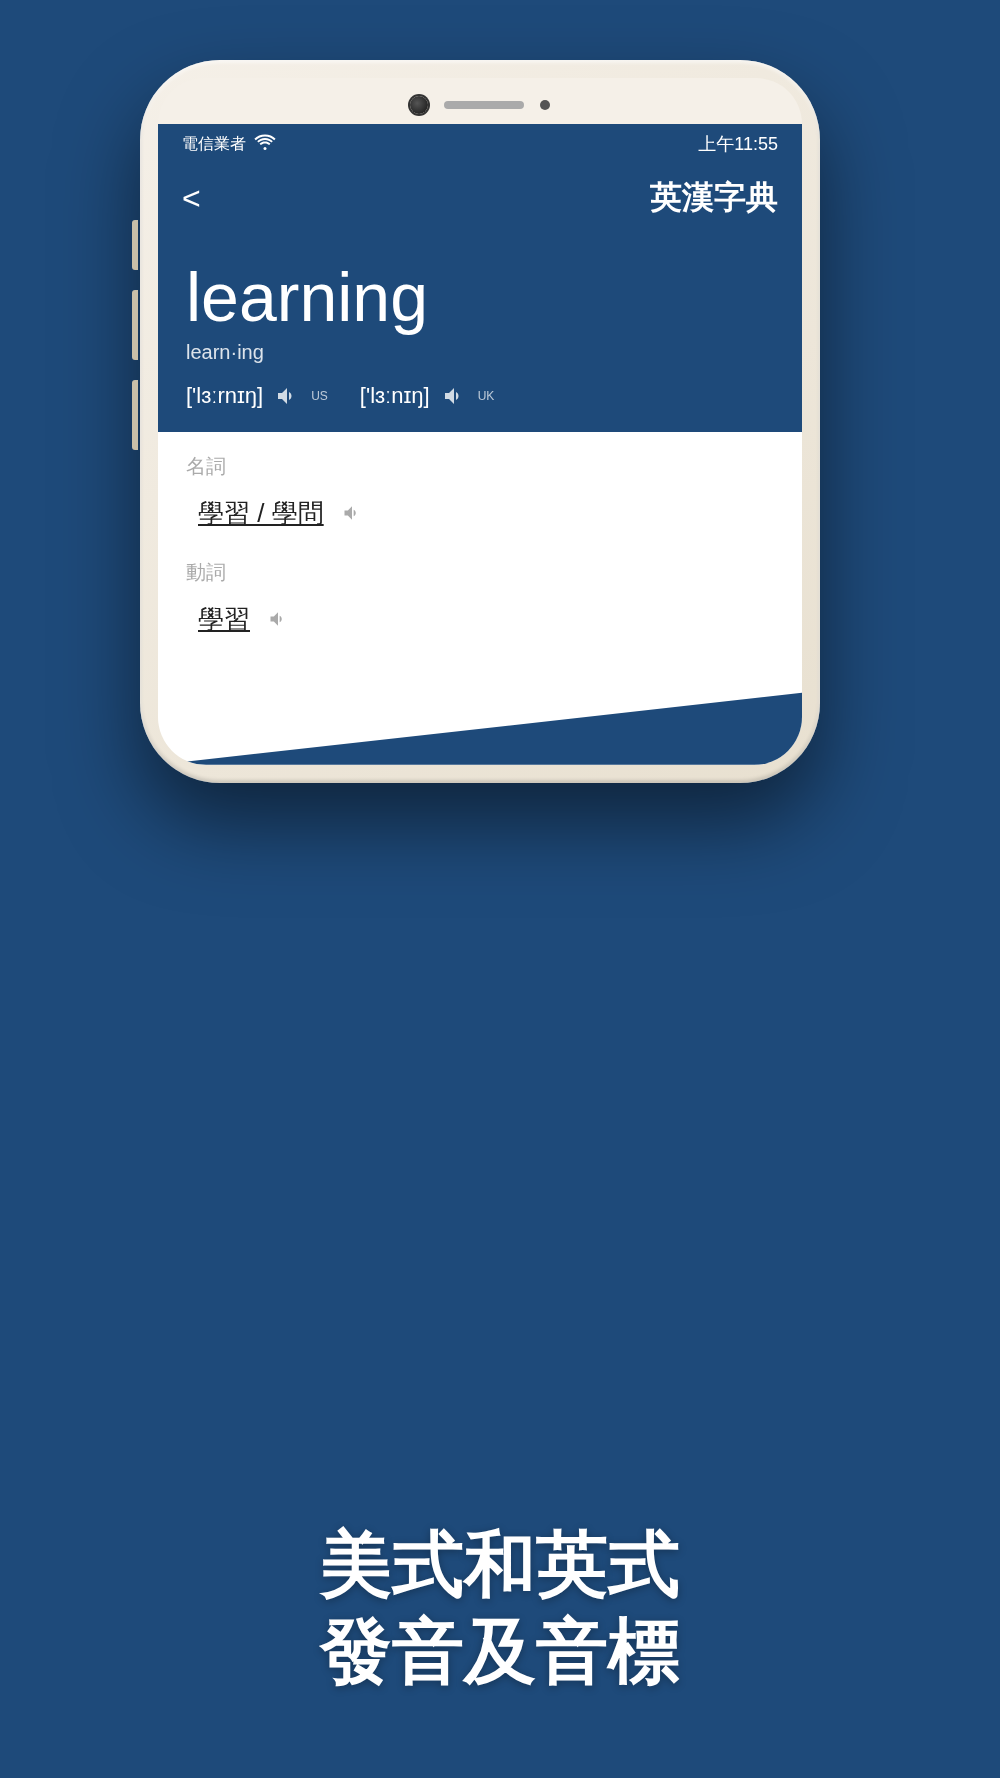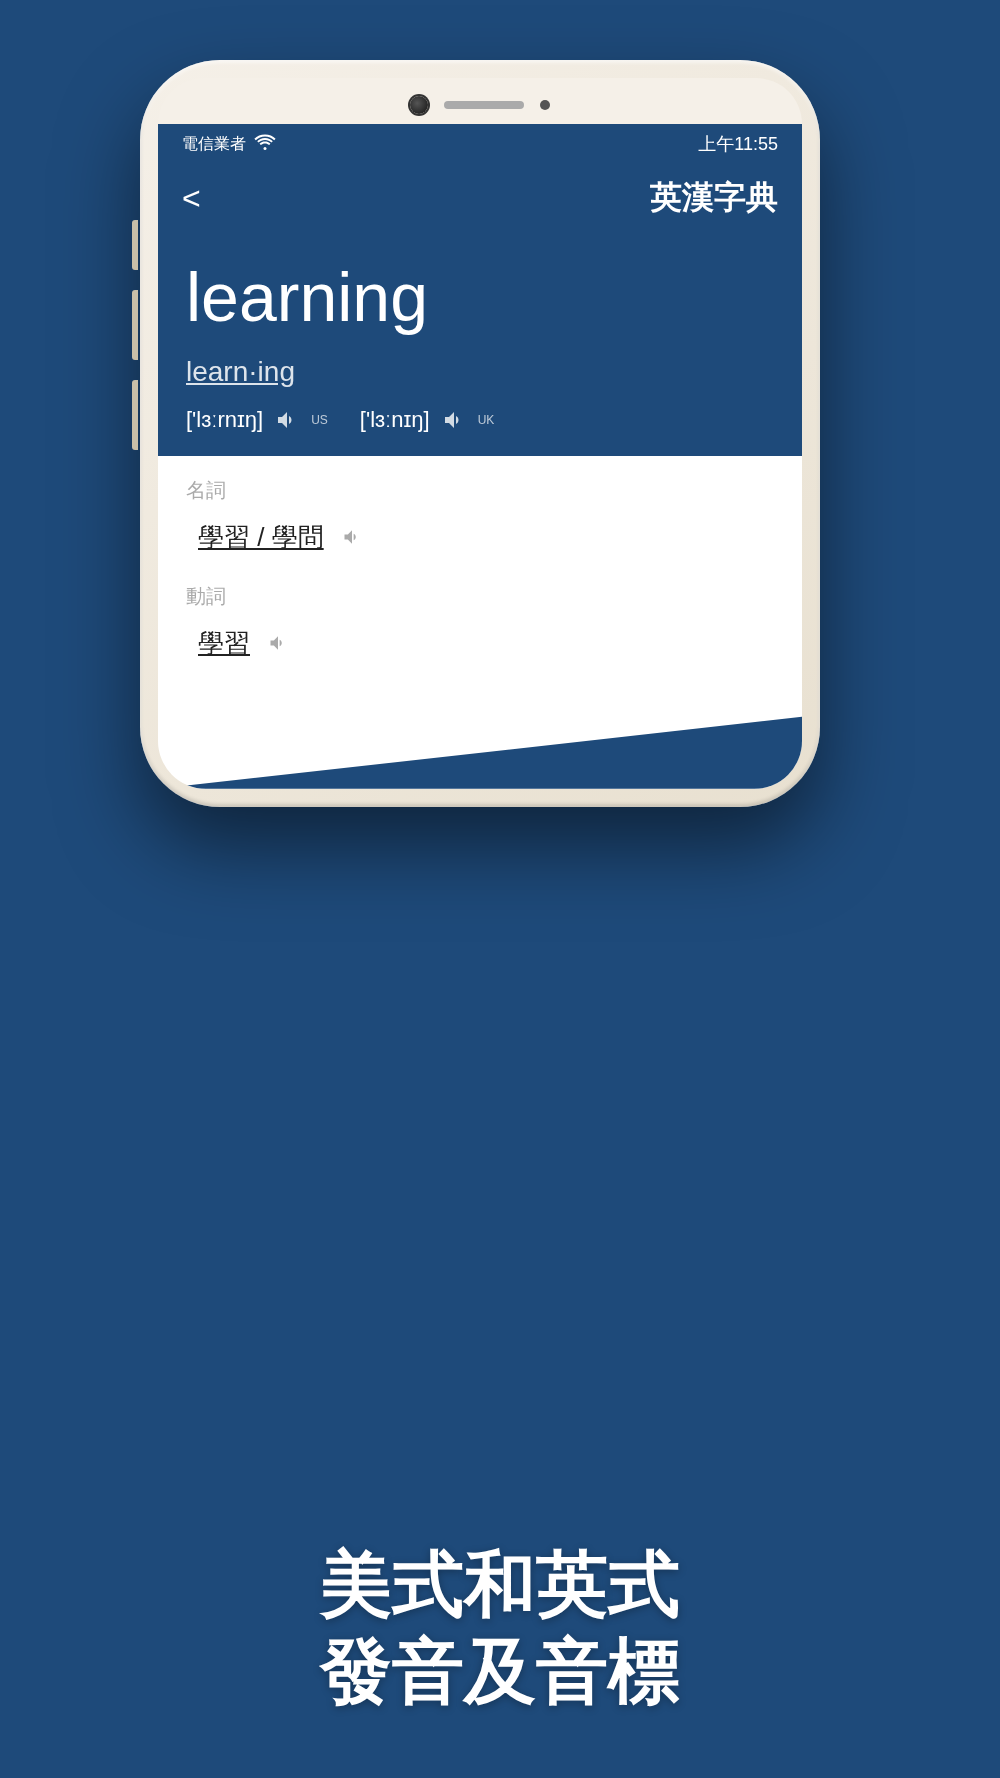--- a/index.html
+++ b/index.html
@@ -133,28 +133,27 @@
     .word-header {
       background: #1e4a7a;
       padding: 24px 28px 20px 28px;
     }
 
     .word-main {
       color: white;
       font-size: 68px;
       font-weight: 300;
       line-height: 1.1;
-      margin-bottom: 21px;
+      margin-bottom: 6px;
     }
 
     .word-syllable {
       color: rgba(255,255,255,0.85);
-      font-size: 28px;
+      font-size: 20px;
       margin-bottom: 16px;
-      text-decoration: underline;
     }
 
     .pronunciation-row {
       display: flex;
       align-items: center;
       gap: 8px;
       flex-wrap: wrap;
     }
 
     .phonetic {
@@ -220,21 +219,21 @@
     .definition-text {
       color: #222;
       font-size: 26px;
       font-weight: 400;
       text-decoration: underline;
     }
 
     
     .bottom-text {
       position: absolute;
-      bottom: 64px;
+      bottom: 84px;
       left: 0;
       right: 0;
       text-align: center;
       z-index: 5;
       padding: 0 60px;
     }
 
     .bottom-title {
       color: white;
       font-size: 72px;

